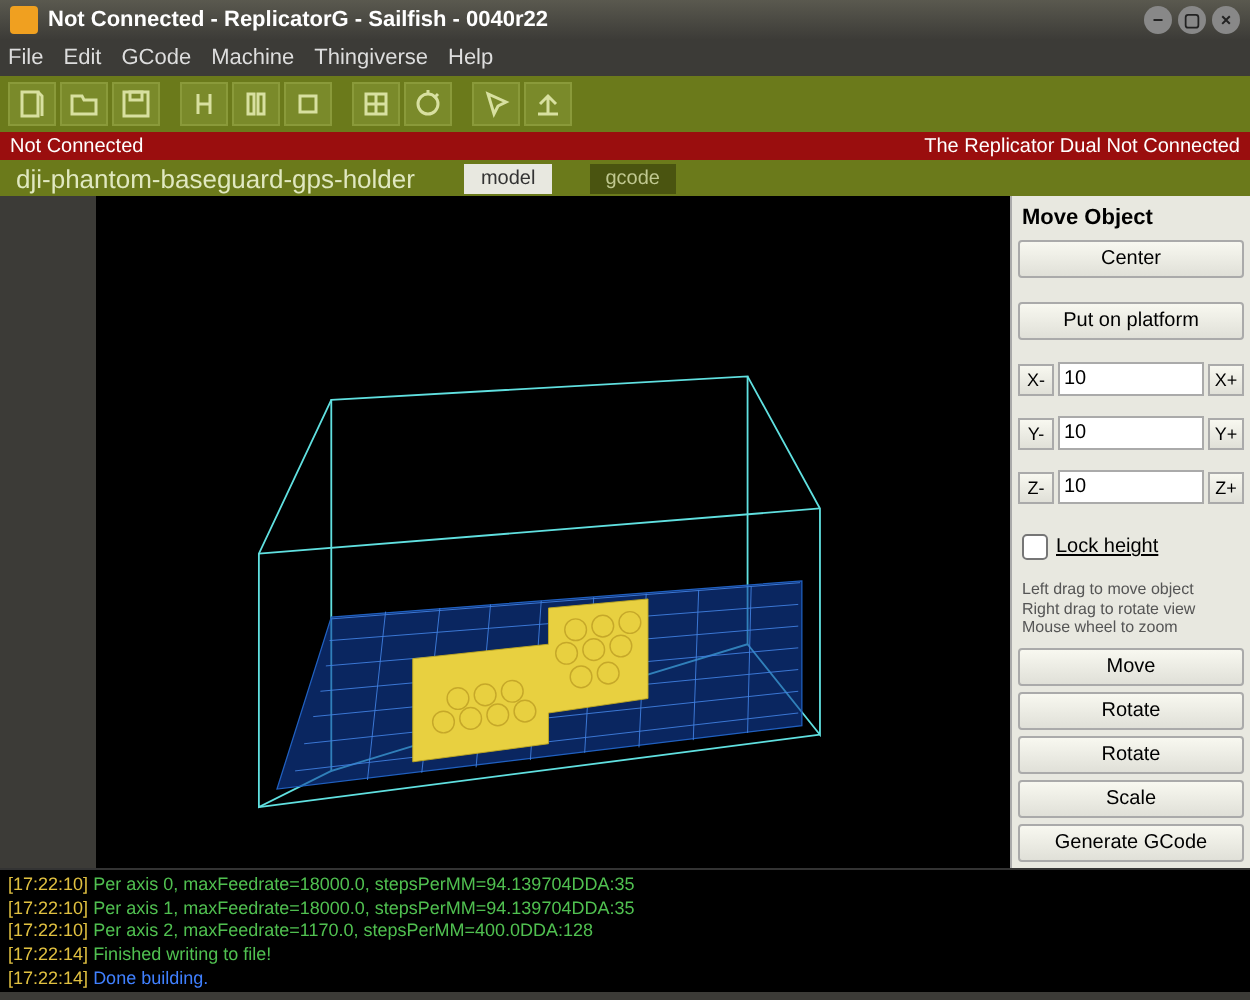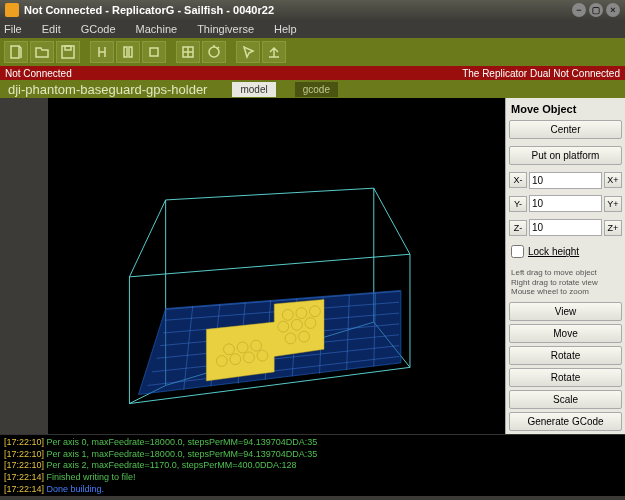--- a/index.html
+++ b/index.html
@@ -1,21 +1,21 @@
 <!DOCTYPE html>
 <html><head>
 <meta charset="utf-8">
 <style>
 * { margin: 0; padding: 0; box-sizing: border-box; font-family: Arial, sans-serif; }
 body { width: 625px; height: 500px; background: #3c3b37; overflow: hidden; font-size: 11px; }
 .titlebar { height: 20px; background: linear-gradient(#5a594f,#3c3b37); display: flex; align-items: center; padding: 0 5px; color: #fff; font-weight: bold; }
 .titlebar .ticon { width: 14px; height: 14px; background: #f0a020; border-radius: 2px; margin-right: 5px; }
 .titlebar-controls { margin-left: auto; display: flex; gap: 3px; }
 .tcbtn { width: 14px; height: 14px; border-radius: 7px; background: #888; color: #222; font-size: 9px; text-align: center; line-height: 14px; cursor: pointer; }
-.menubar { height: 18px; background: #3c3b37; display: flex; align-items: center; padding: 0 4px; color: #ddd; gap: 20px; font-size: 11px; }
+.menubar { height: 18px; background: #3c3b37; display: flex; align-items: center; padding: 0 4px; color: #ddd; gap: 10px; font-size: 11px; }
 .menubar span { cursor: pointer; }
 .toolbar { height: 28px; background: #6b7a1b; display: flex; align-items: center; padding: 0 4px; gap: 2px; }
 .tbtn { width: 24px; height: 22px; border: 1px solid #8a9a3a; background: #7a8a2a; display: flex; align-items: center; justify-content: center; cursor: pointer; }
 .tbtn svg { stroke: #d8e0a0; fill: none; stroke-width: 1.5; }
 .tsep { width: 6px; }
 .statusbar { height: 14px; background: #9a0e0e; display: flex; align-items: center; color: #fff; padding: 0 5px; font-size: 10px; }
 .statusbar .right { margin-left: auto; }
 .tabbar { height: 18px; background: #6b7a1b; display: flex; align-items: center; padding: 0 2px; gap: 2px; }
 .tab-file { color: #e0e8c0; font-size: 13px; padding: 0 6px; }
 .tab { padding: 2px 8px; font-size: 10px; cursor: pointer; margin-left: 17px; }
@@ -220,21 +220,20 @@
     <div class="checkbox-row">
       <input type="checkbox" style="">
       <span>Lock height</span>
     </div>
     <div class="spacer"></div>
     <div class="hint">
       <div>Left drag to move object</div>
       <div>Right drag to rotate view</div>
       <div>Mouse wheel to zoom</div>
     </div>
-    <div class="sidebtn">View</div>
     <div class="sidebtn">Move</div>
     <div class="sidebtn">Rotate</div>
     <div class="sidebtn">Rotate</div>
     <div class="sidebtn">Scale</div>
     <div class="sidebtn">Generate GCode</div>
   </div>
 </div>
 
 <div class="console">
   <div class="console-line"><span class="ts">[17:22:10]</span> <span class="msg-info">Per axis 0, maxFeedrate=18000.0, stepsPerMM=94.139704DDA:35</span></div>

